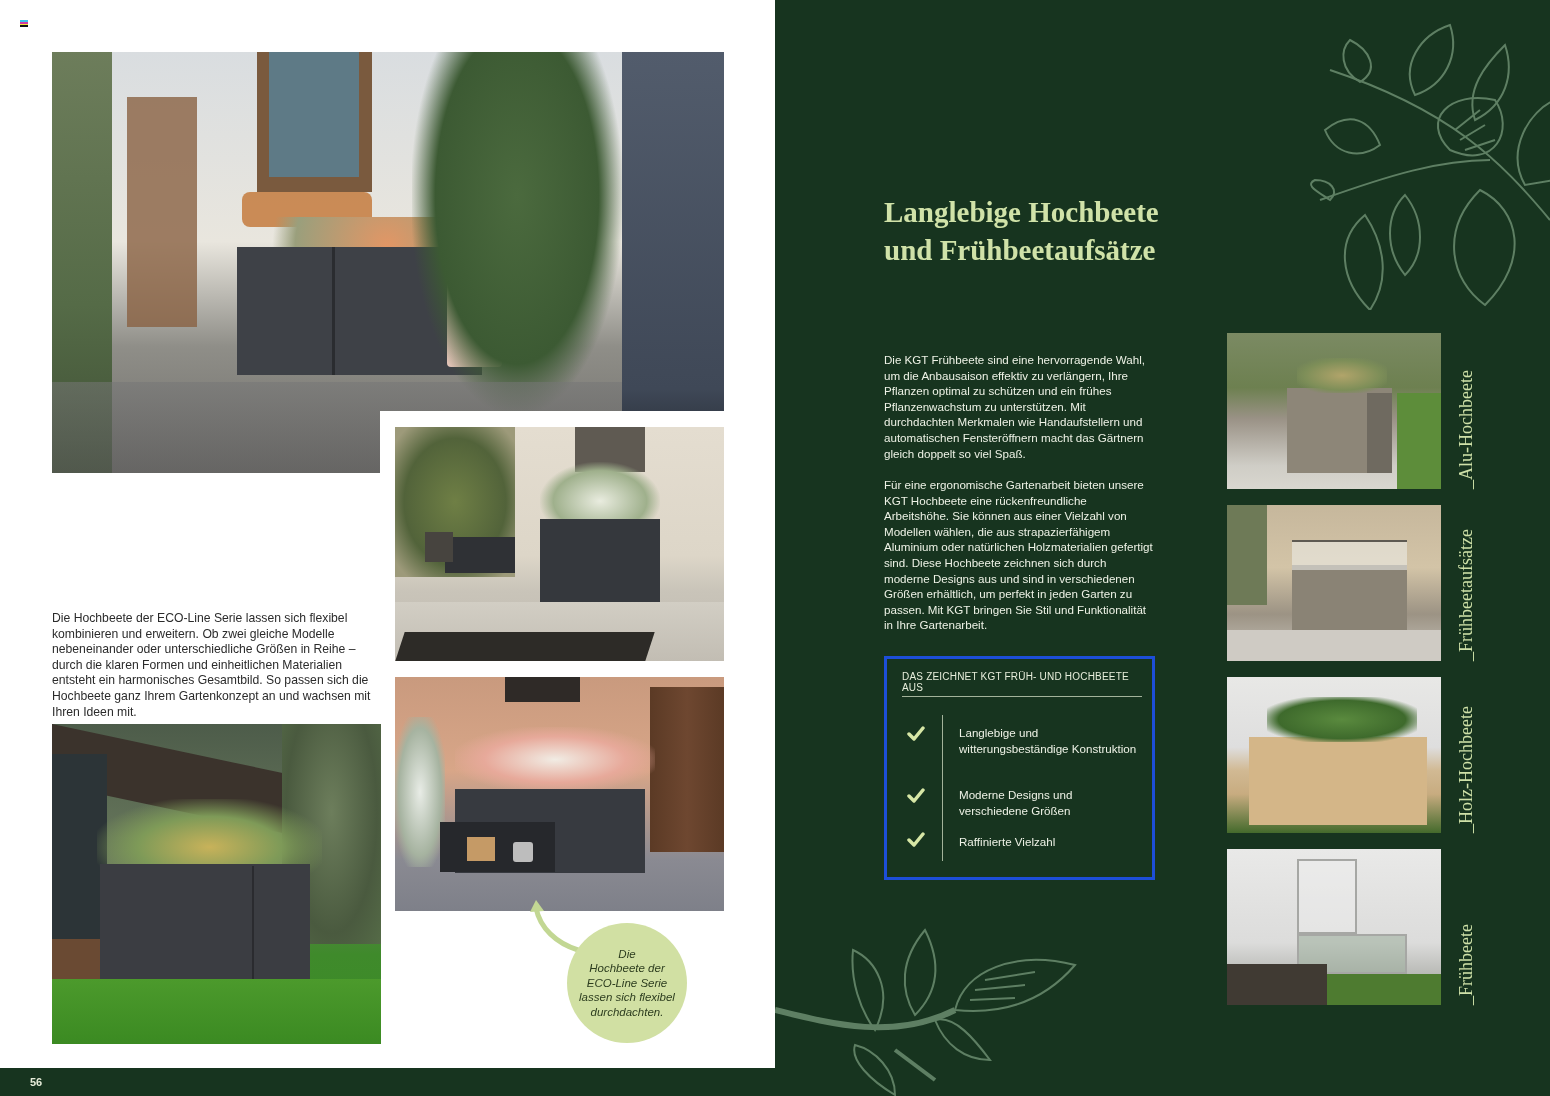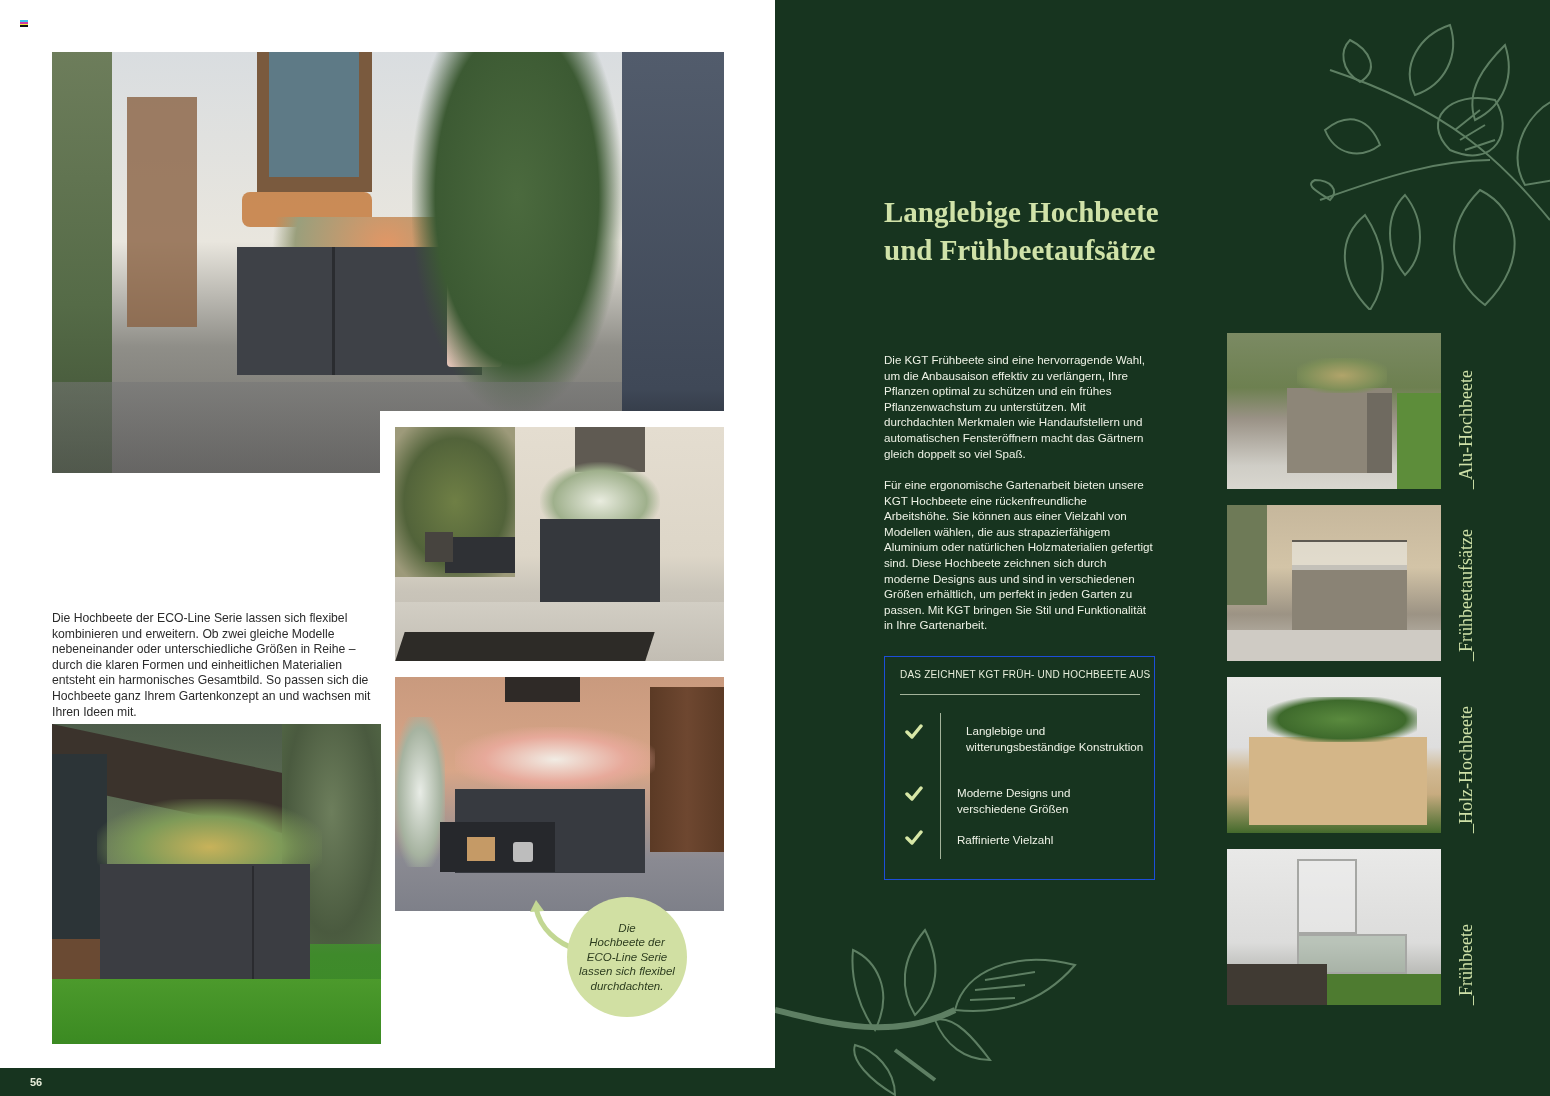--- a/index.html
+++ b/index.html
@@ -29,21 +29,21 @@
       position: absolute; left: 52px; top: 490px; width: 330px;
       font-family: "Liberation Serif", serif; font-size: 31px; line-height: 34px;
       color: #c9d6a6; font-weight: normal;
     }
     .body-left {
       position: absolute; left: 52px; top: 571px; width: 320px;
       font-size: 12.2px; line-height: 15.6px; color: #2b2b2b; margin-top: 40px;
     }
 
     .bubble {
-      position: absolute; left: 567px; top: 897px; width: 120px; height: 120px;
+      position: absolute; left: 567px; top: 923px; width: 120px; height: 120px;
       border-radius: 50%; background: #d1e0a3;
       display: flex; align-items: center; justify-content: center; text-align: center;
     }
     .bubble-text { font-style: italic; font-size: 11.5px; line-height: 14.4px; color: #2d3d1f; width: 100px; }
     .bubble-arrow { position: absolute; left: 526px; top: 898px; width: 60px; height: 60px; }
 
     .page-number { position: absolute; left: 30px; top: 1076px; font-size: 11px; color: #e6ecd9; font-weight: bold; }
 
     
     .leaves { position: absolute; }
@@ -54,21 +54,21 @@
     }
     .body-right {
       position: absolute; left: 109px; width: 270px;
       font-size: 11.6px; line-height: 15.6px; color: #eef2e6;
     }
     .body-right.p1 { top: 352px; }
     .body-right.p2 { top: 477px; }
 
     .feature-box {
       position: absolute; left: 109px; top: 656px; width: 271px; height: 224px;
-      border: 1px solid #1d4ed8;
+      border: 3px solid #1d4ed8;
     }
     .feature-title { position: absolute; left: 15px; top: 12px; font-size: 10px; letter-spacing: 0.2px; color: #e7eedb; }
     .feature-rule { position: absolute; left: 15px; top: 37px; width: 240px; height: 1px; background: #a3b39a; }
     .feature-vline { position: absolute; left: 55px; top: 56px; width: 1px; height: 146px; background: #a3b39a; }
     .feature-item { position: absolute; left: 0; width: 270px; }
     .feature-item .check { position: absolute; left: 20px; width: 18px; height: 18px; }
     .feature-item .text { position: absolute; left: 72px; font-size: 11.6px; line-height: 15.6px; color: #eef2e6; width: 180px; }
 
     .thumb { position: absolute; left: 452px; width: 214px; height: 156px; overflow: hidden; }
     .t1 { top: 333px; background: linear-gradient(180deg, #7b8a63 0%, #6d8050 35%, #9a9286 55%, #cfcdc6 85%, #d9d7cf 100%); }
@@ -205,21 +205,21 @@
 
     <div class="feature-box">
       <div class="feature-title">DAS ZEICHNET KGT FRÜH- UND HOCHBEETE AUS</div>
       <div class="feature-rule"></div>
       <div class="feature-vline"></div>
 
       <div class="feature-item" style="top:66px;">
         <svg class="check" style="top:0;" viewBox="0 0 18 18">
             <path d="M2 9 L7 14 L16 3" stroke="#d7e7a6" stroke-width="3.5" fill="none" stroke-linecap="round" stroke-linejoin="round"></path>
           </svg>
-        <div class="text" style="top:0;margin-left:9px;">Langlebige und witterungsbeständige Konstruktion</div>
+        <div class="text" style="top:0;">Langlebige und witterungsbeständige Konstruktion</div>
       </div>
       <div class="feature-item" style="top:128px;">
         <svg class="check" style="top:0;" viewBox="0 0 18 18">
             <path d="M2 9 L7 14 L16 3" stroke="#d7e7a6" stroke-width="3.5" fill="none" stroke-linecap="round" stroke-linejoin="round"></path>
           </svg>
         <div class="text" style="top:0;">Moderne Designs und verschiedene Größen</div>
       </div>
       <div class="feature-item" style="top:175px;">
         <svg class="check" style="top:-3px;" viewBox="0 0 18 18">
             <path d="M2 9 L7 14 L16 3" stroke="#d7e7a6" stroke-width="3.5" fill="none" stroke-linecap="round" stroke-linejoin="round"></path>

